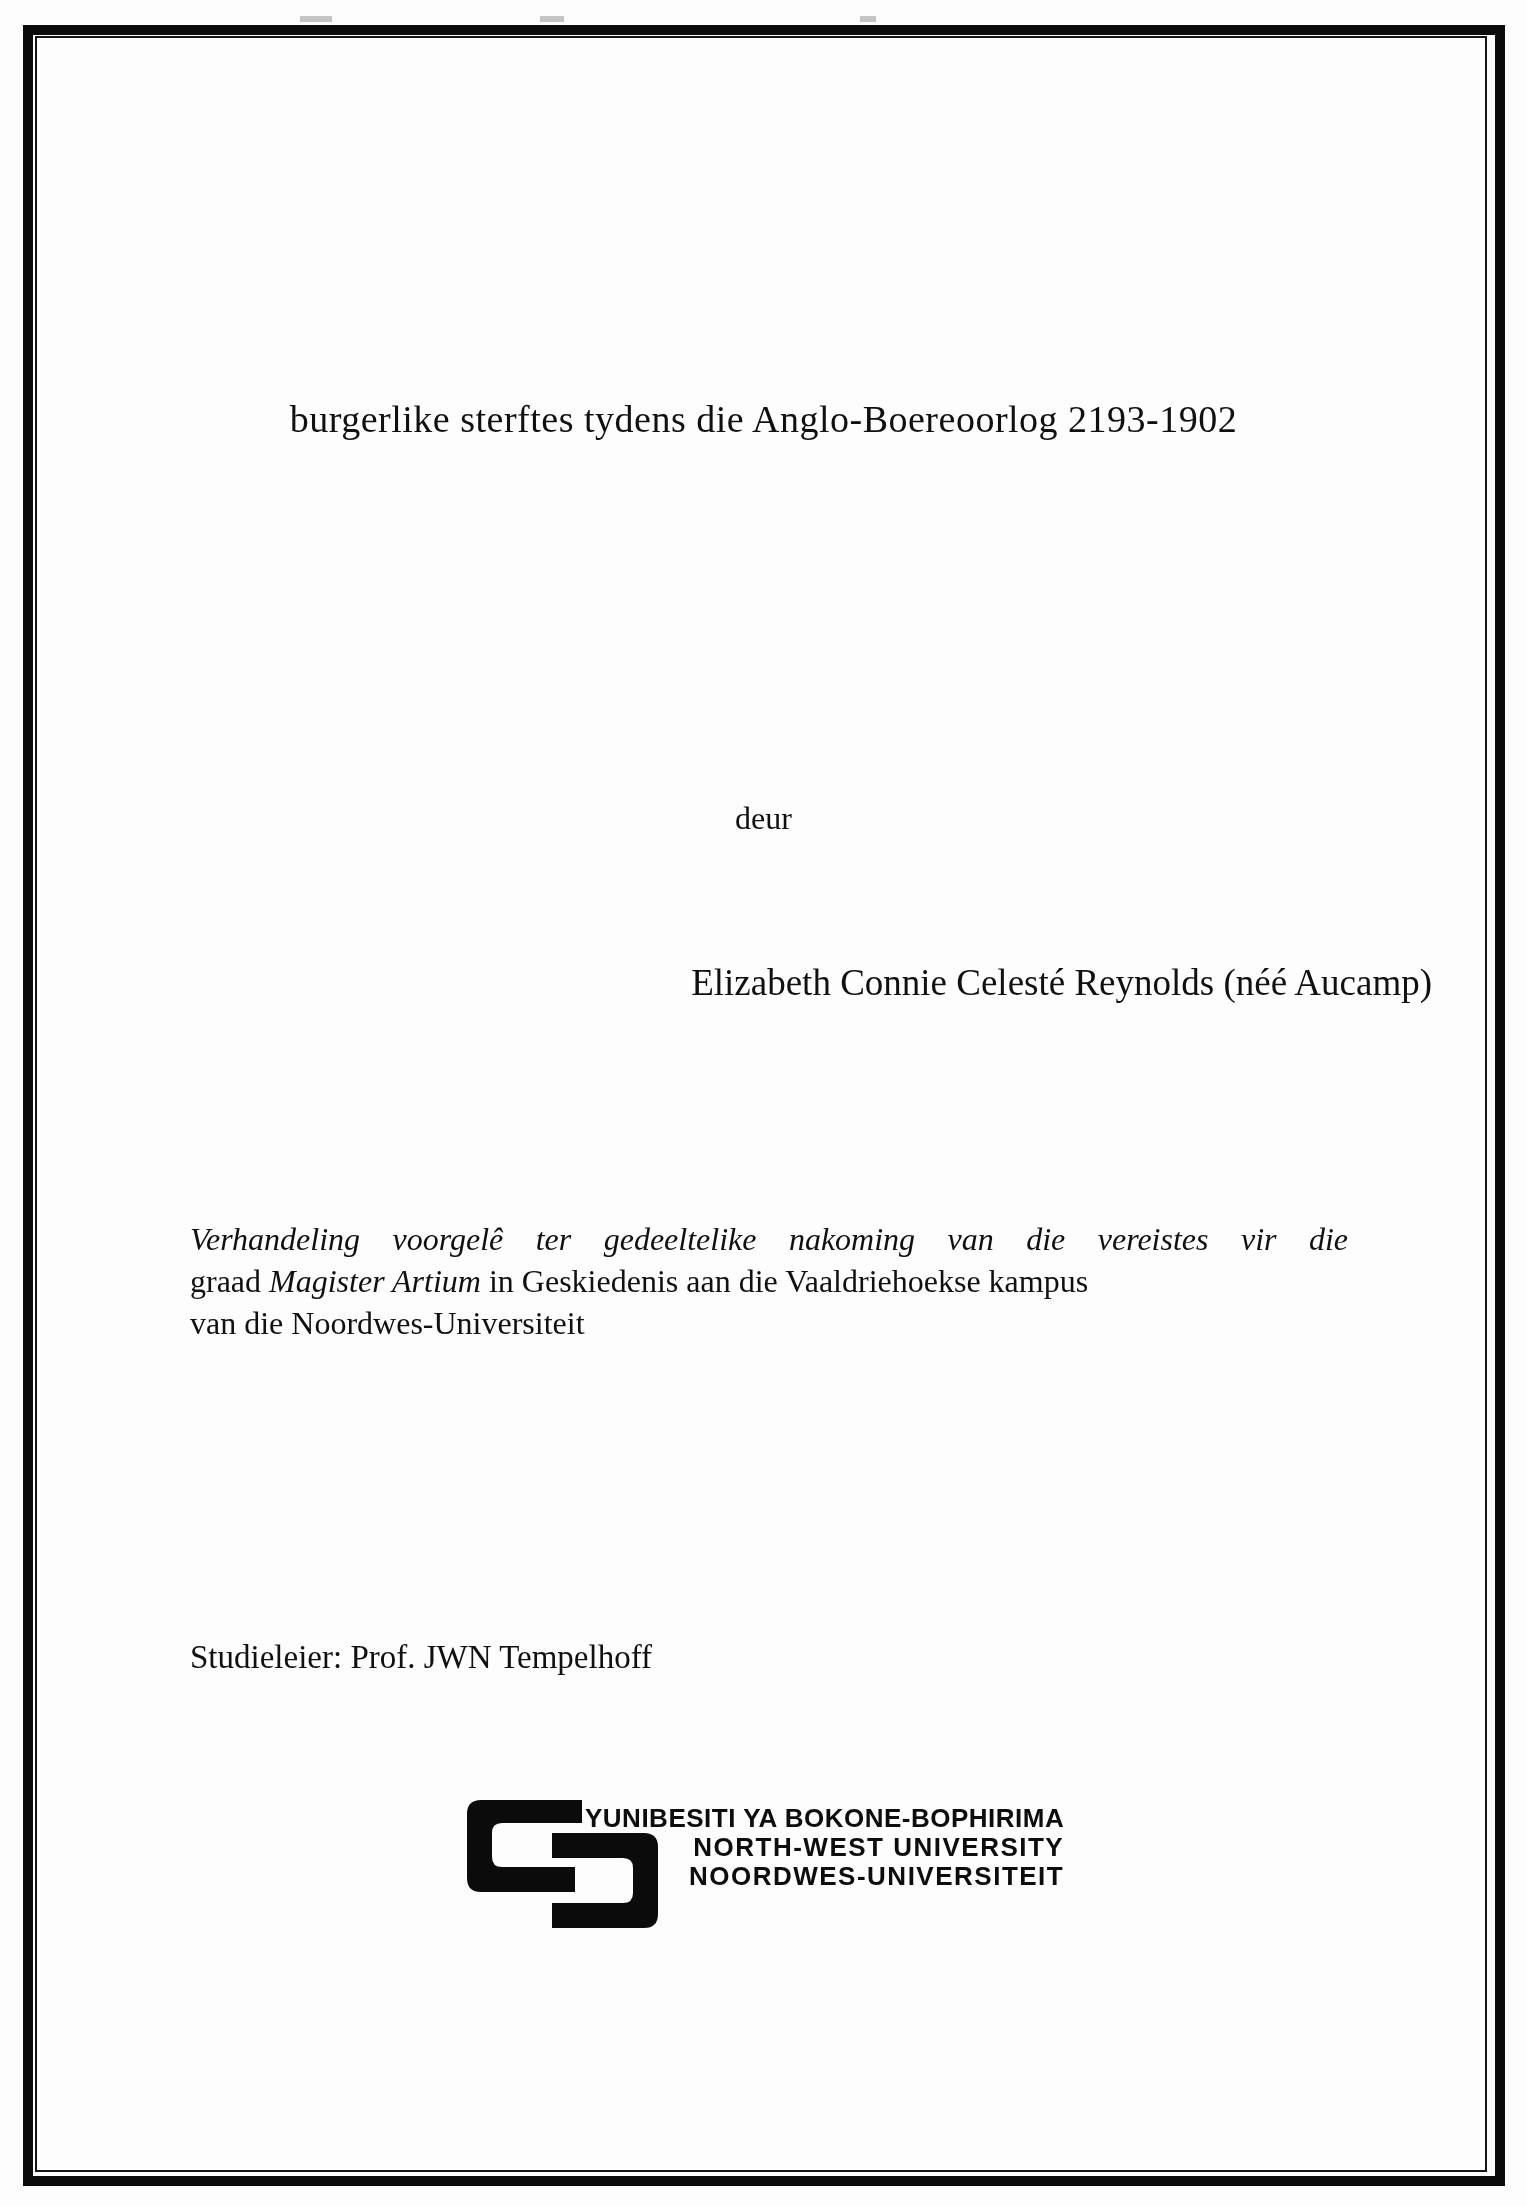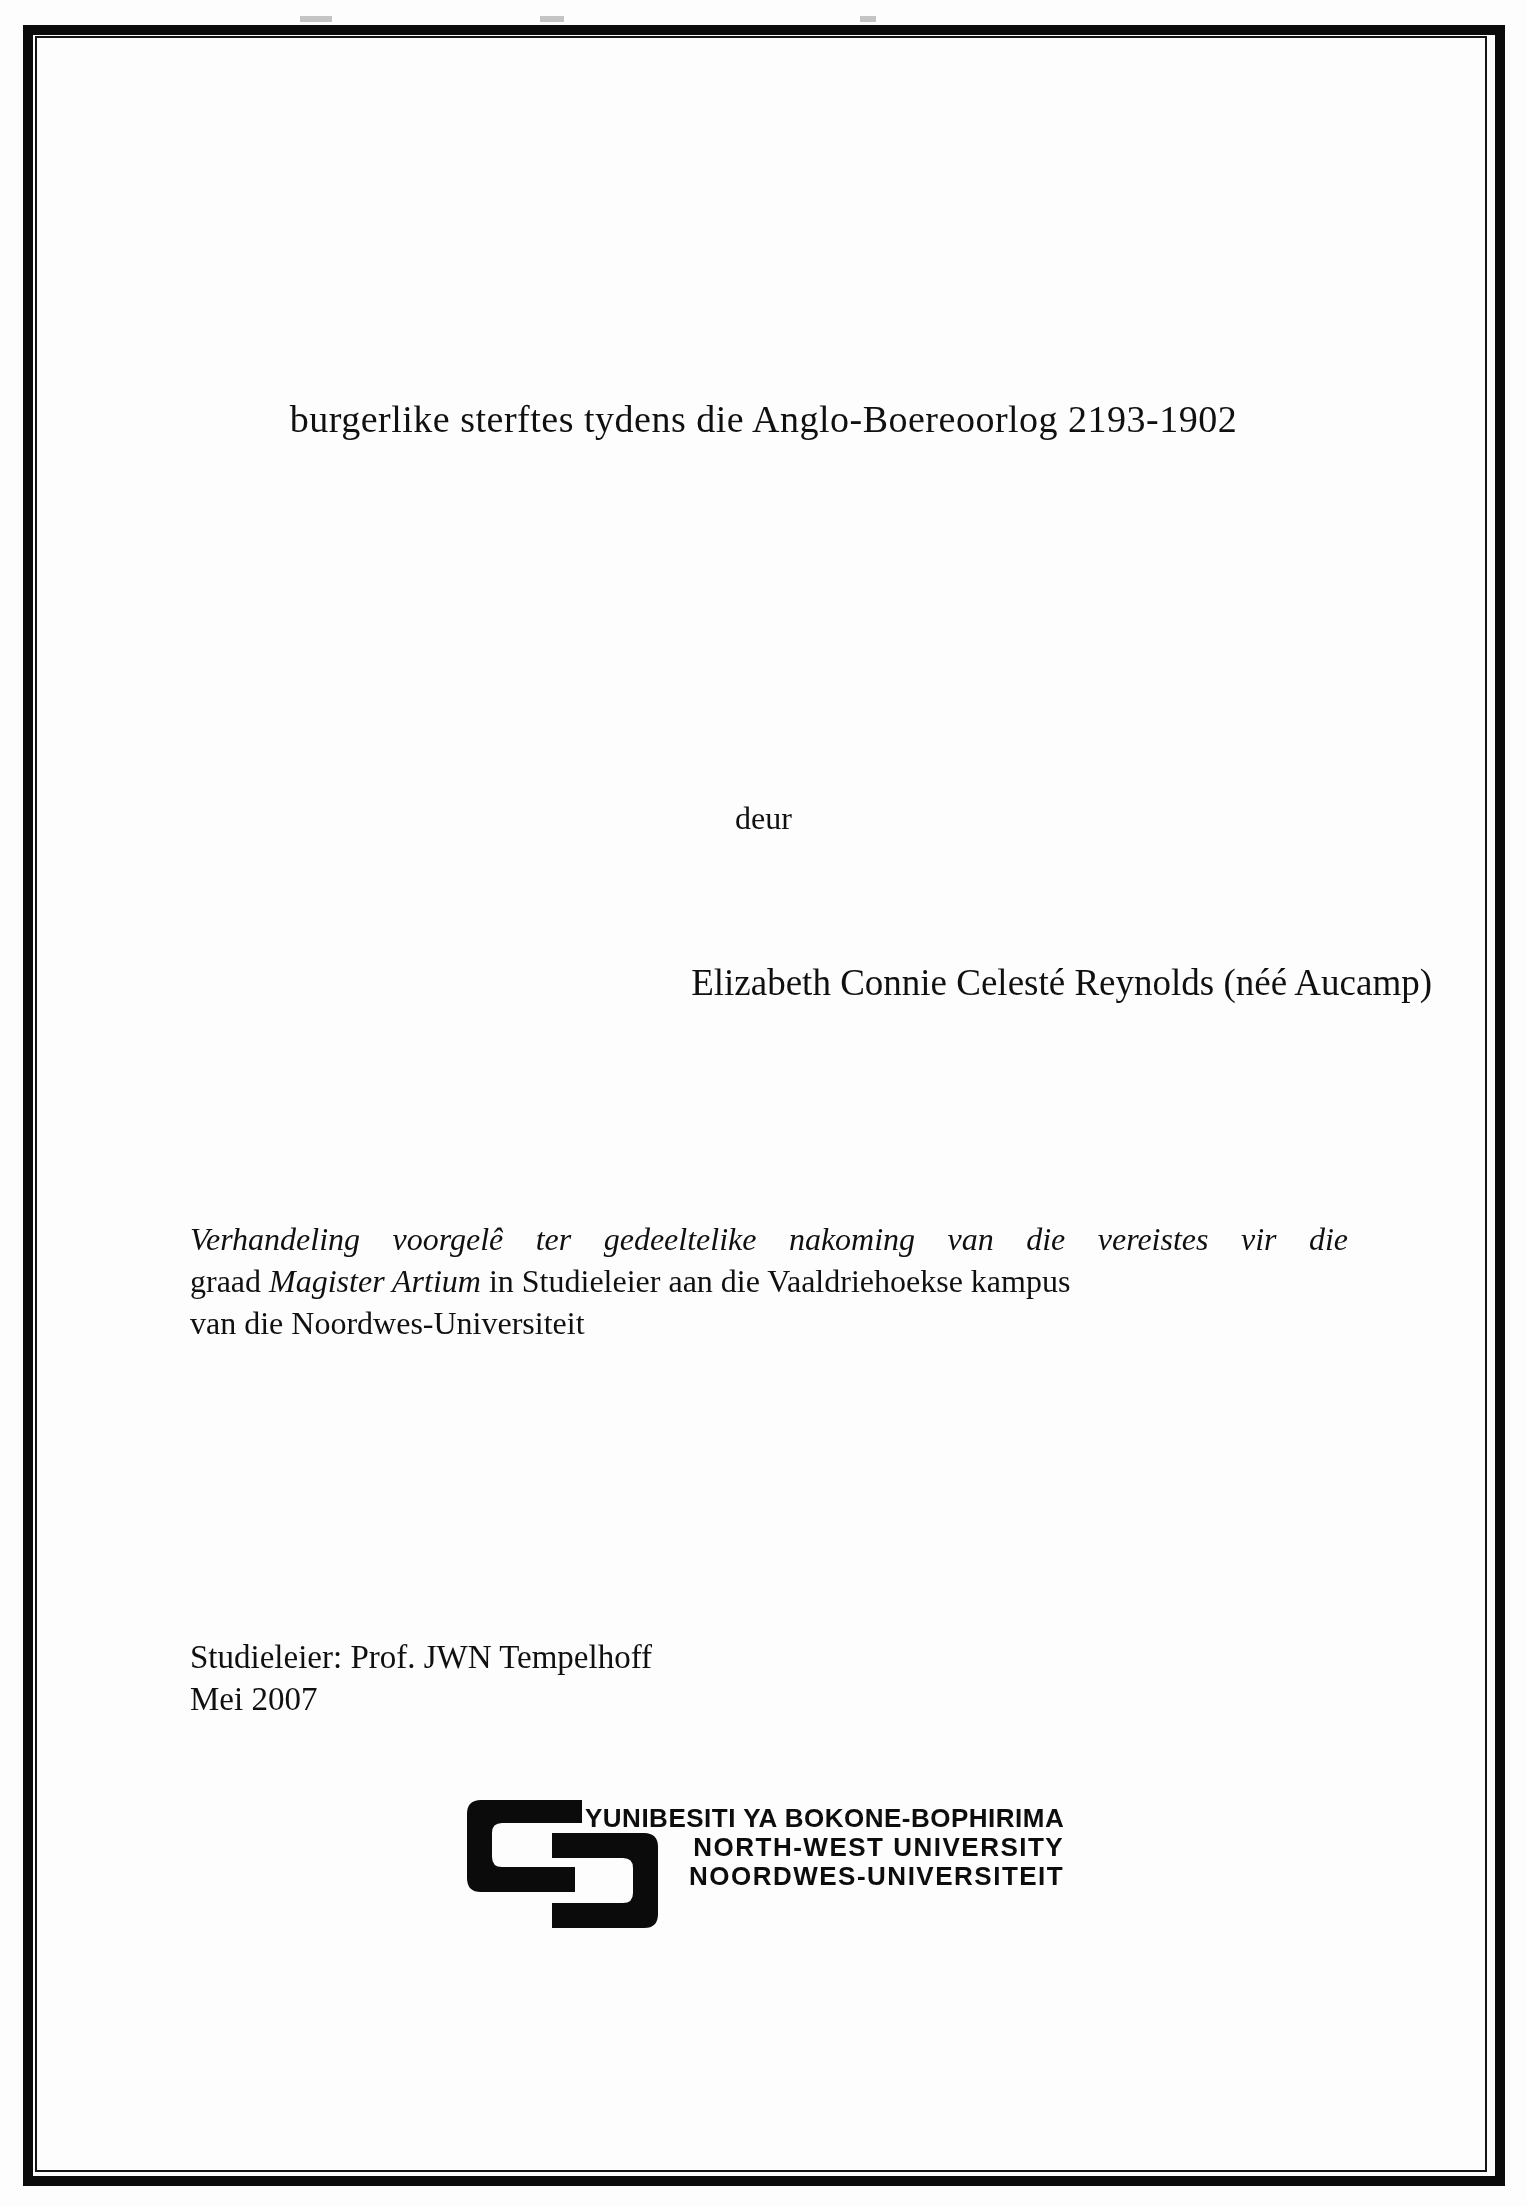--- a/index.html
+++ b/index.html
@@ -143,27 +143,26 @@
   <div class="thesis-title">
     <div>burgerlike sterftes tydens die Anglo-Boereoorlog 2193-1902</div>
   </div>
 
   <div class="byline">deur</div>
 
   <div class="author-name">Elizabeth Connie Celesté Reynolds (néé Aucamp)</div>
 
   <div class="description">
     <div class="justified">Verhandeling voorgelê ter gedeeltelike nakoming van die vereistes vir die</div>
-    <div><span>graad </span><span class="italic">Magister Artium</span><span> in Studieleier aan die Vaaldriehoekse kampus</span></div>
+    <div><span>graad </span><span class="italic">Magister Artium</span><span> in Geskiedenis aan die Vaaldriehoekse kampus</span></div>
     <div>van die Noordwes-Universiteit</div>
   </div>
 
   <div class="supervisor-block">
     <div>Studieleier: Prof. JWN Tempelhoff</div>
-    <div>Mei 2007</div>
   </div>
 
   <div class="logo">
     <svg class="logo-mark" viewBox="0 0 191 128" xmlns="http://www.w3.org/2000/svg" aria-hidden="true">
       <path fill="#0b0b0b" d="M115,0 L14,0 Q0,0 0,14 L0,78 Q0,92 14,92 L108,92 L108,67 L35,67 Q25,67 25,57 L25,33 Q25,23 35,23 L115,23 Z"></path>
       <path fill="#0b0b0b" d="M85,33 L177,33 Q191,33 191,47 L191,114 Q191,128 177,128 L85,128 L85,103 L156,103 Q166,103 166,93 L166,68 Q166,58 156,58 L85,58 Z"></path>
     </svg>
     <div class="logo-text">
       <div>YUNIBESITI YA BOKONE-BOPHIRIMA</div>
       <div class="indent">NORTH-WEST UNIVERSITY</div>

